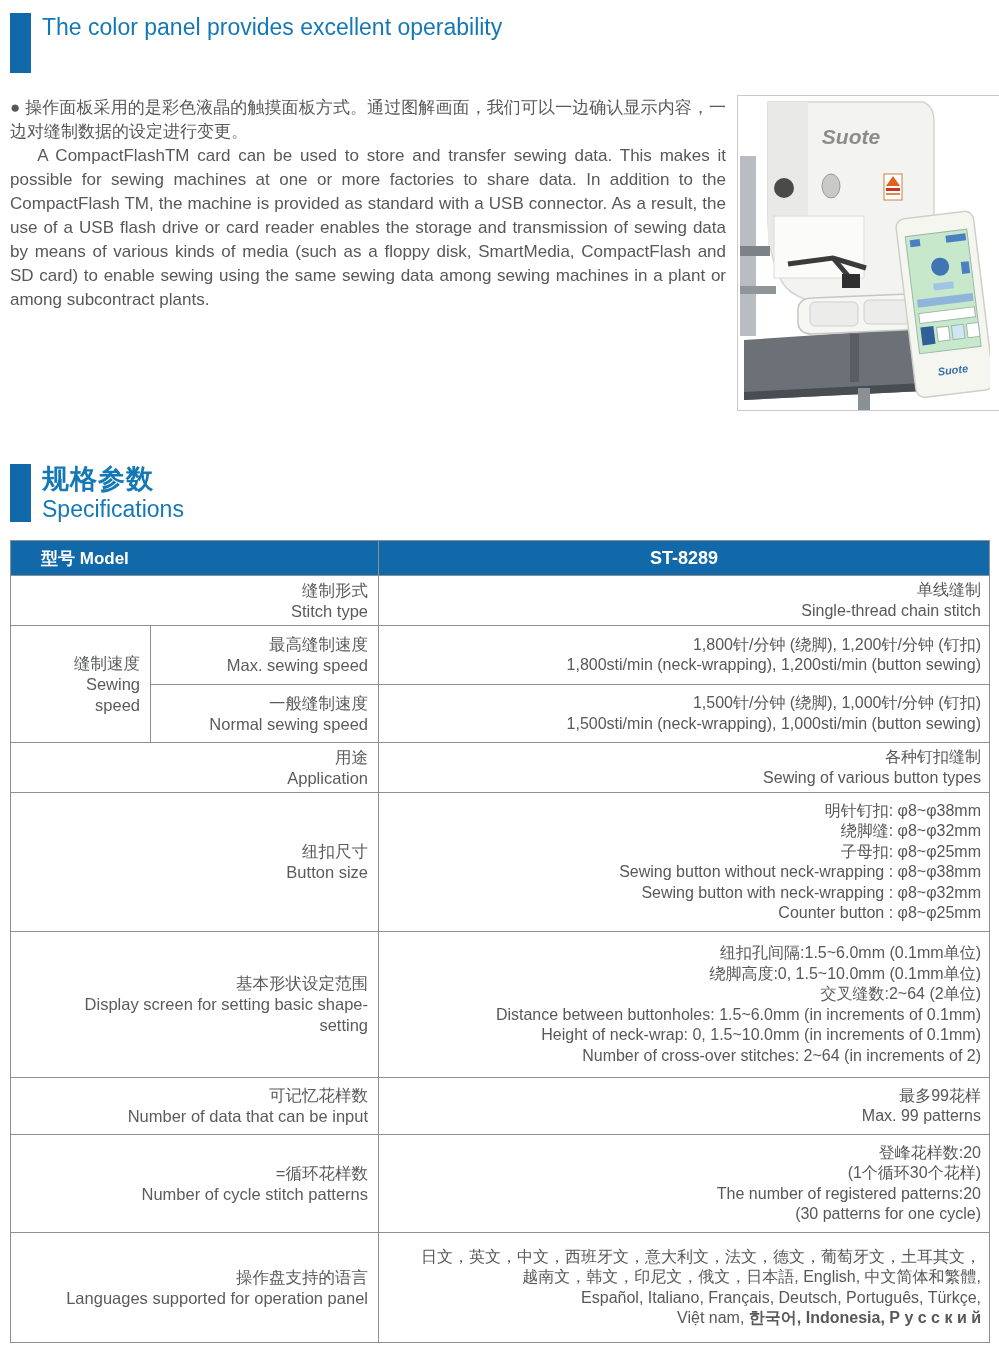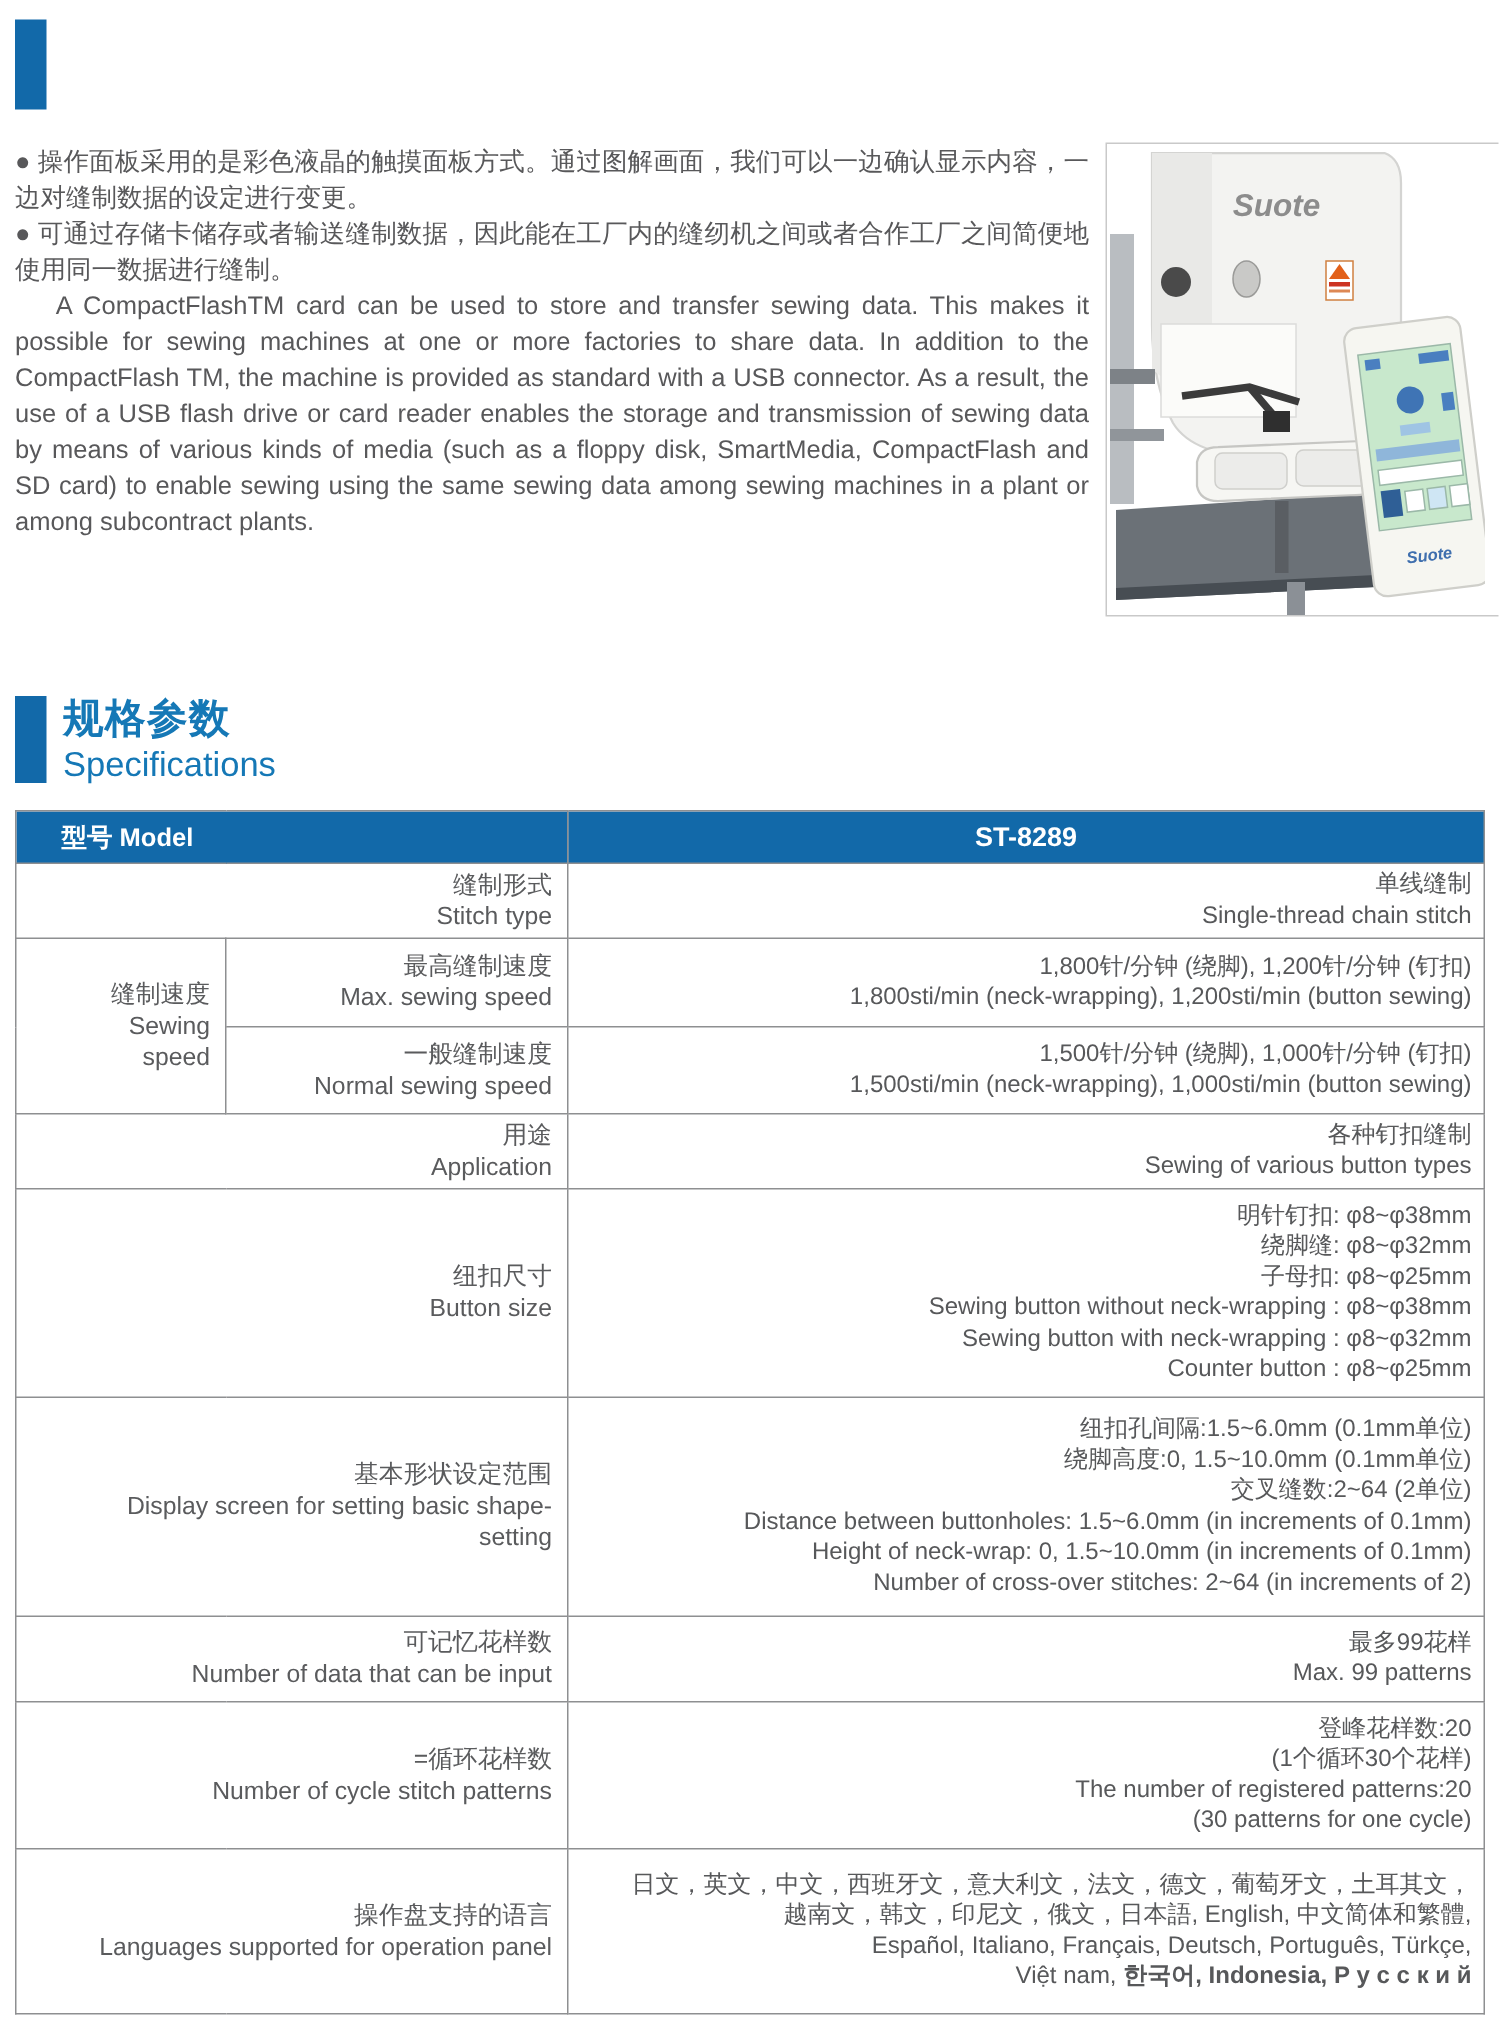--- a/index.html
+++ b/index.html
@@ -62,26 +62,26 @@
     text-align: right; font-size: 16px; line-height: 20.5px;
     color: #57585a; padding: 4px 8px;
   }
 </style>
 </head>
 <body>
 
 <div id="head1" class="section-head">
   <div class="blue-bar"></div>
   <div class="section-titles">
+    <div class="title-en">The color panel provides excellent operability</div>
   </div>
 </div>
 
 <div id="intro-text">
   <p class="cn">● 操作面板采用的是彩色液晶的触摸面板方式。通过图解画面，我们可以一边确认显示内容，一边对缝制数据的设定进行变更。</p>
-  <p class="cn">● 可通过存储卡储存或者输送缝制数据，因此能在工厂内的缝纫机之间或者合作工厂之间简便地使用同一数据进行缝制。</p>
   <p class="en2">A CompactFlashTM card can be used to store and transfer sewing data. This makes it possible for sewing machines at one or more factories to share data. In addition to the CompactFlash TM, the machine is provided as standard with a USB connector. As a result, the use of a USB flash drive or card reader enables the storage and transmission of sewing data by means of various kinds of media (such as a floppy disk, SmartMedia, CompactFlash and SD card) to enable sewing using the same sewing data among sewing machines in a plant or among subcontract plants.</p>
 </div>
 
 <div id="photo">
   <svg width="252" height="314" viewBox="0 0 252 314">
 
     <polygon points="6,244 246,228 246,292 6,304" fill="#6b7177"></polygon>
     <polygon points="6,296 246,284 246,292 6,304" fill="#474d53"></polygon>
     <rect x="120" y="292" width="12" height="22" fill="#8b9096"></rect>
 

